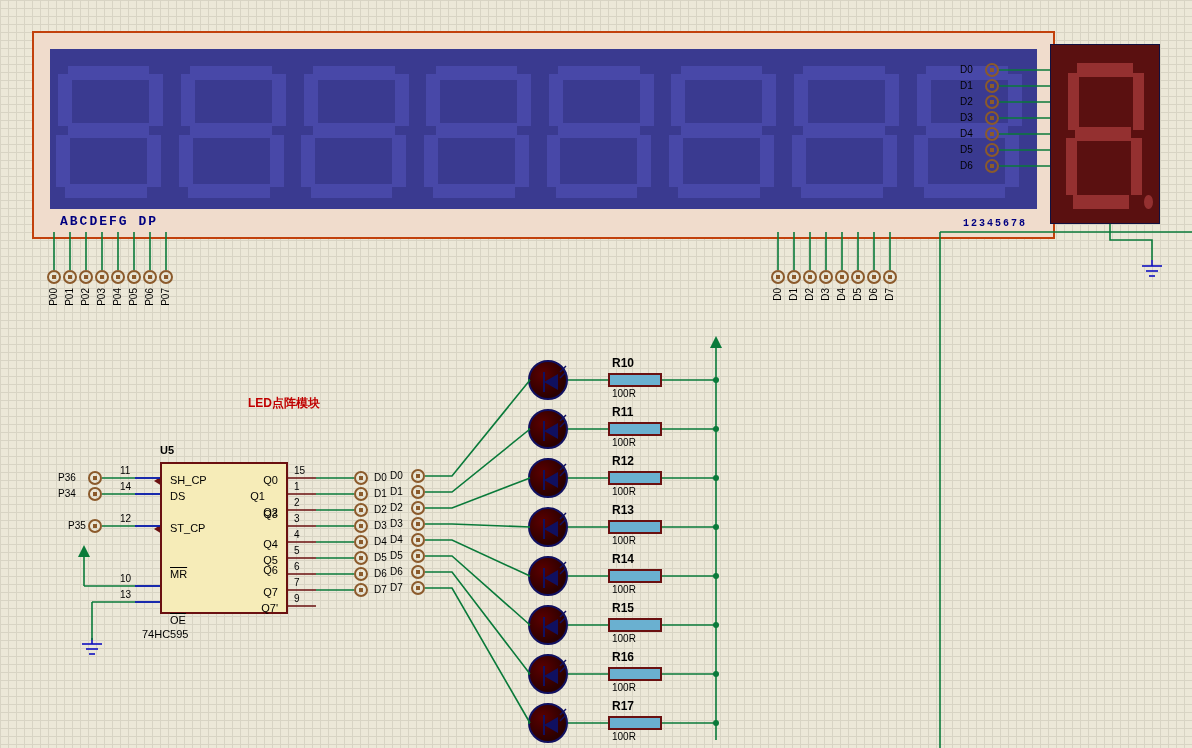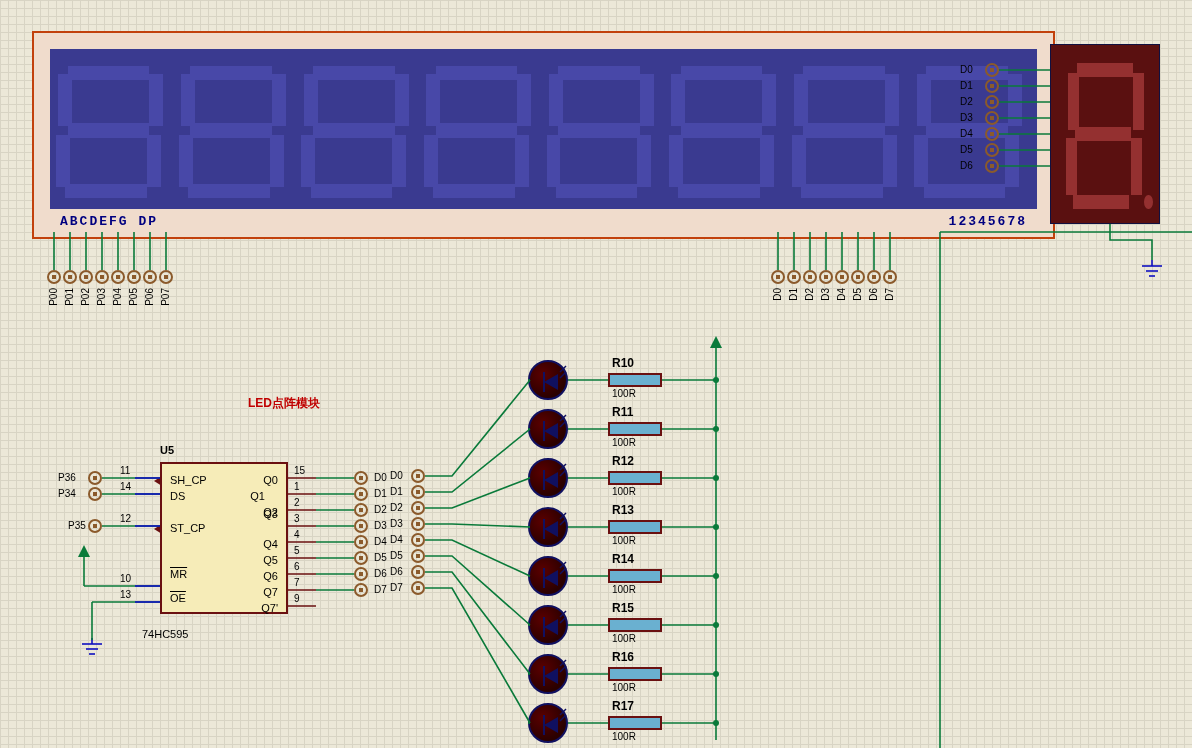--- a/index.html
+++ b/index.html
@@ -50,21 +50,21 @@
     position: relative;
   }
   .display8 .label-left {
     position: absolute; left: 26px; bottom: 8px;
     font-family: "Courier New", monospace; font-weight: bold;
     font-size: 13px; color: #000080; letter-spacing: 2px;
   }
   .display8 .label-right {
     position: absolute; right: 26px; bottom: 8px;
     font-family: "Courier New", monospace; font-weight: bold;
-    font-size: 13px; color: #000080; letter-spacing: 2px;
+    font-size: 10px; color: #000080; letter-spacing: 2px;
   }
 
   
   .seg7 {
     position: absolute;
     left: 1050px; top: 44px;
     width: 110px; height: 180px;
     background: #5a1010;
     border: 1px solid #101040;
   }
@@ -249,29 +249,29 @@
   <span class="red-text" style="left:248px; top:395px">LED点阵模块</span>
 
   <span class="small-lbl" style="left:160px; top:444px; font-weight:bold">U5</span>
   <span class="small-lbl" style="left:142px; top:628px">74HC595</span>
   <div class="chip">
 
     <span class="pinname" style="position:absolute;left:8px;top:10px">SH_CP</span>
     <span class="pinname" style="position:absolute;left:8px;top:26px">DS</span>
     <span class="pinname" style="position:absolute;left:8px;top:58px">ST_CP</span>
     <span class="pinname overline" style="position:absolute;left:8px;top:104px">MR</span>
-    <span class="pinname overline" style="position:absolute;left:8px;top:128px">OE</span>
+    <span class="pinname overline" style="position:absolute;left:8px;top:150px">OE</span>
 
     <span class="pinname" style="position:absolute;right:8px;top:10px">Q0</span>
     <span class="pinname" style="position:absolute;right:21px;top:26px">Q1</span>
     <span class="pinname" style="position:absolute;right:8px;top:42px">Q2</span>
     <span class="pinname" style="position:absolute;right:8px;top:44px">Q3</span>
     <span class="pinname" style="position:absolute;right:8px;top:74px">Q4</span>
     <span class="pinname" style="position:absolute;right:8px;top:90px">Q5</span>
-    <span class="pinname" style="position:absolute;right:8px;top:106px">Q6</span>
+    <span class="pinname" style="position:absolute;right:8px;top:100px">Q6</span>
     <span class="pinname" style="position:absolute;right:8px;top:122px">Q7</span>
     <span class="pinname" style="position:absolute;right:8px;top:138px">Q7'</span>
     <div class="inv-tri" style="left:-8px;top:12px;border-right:8px solid #6a1010"></div>
     <div class="inv-tri" style="left:-8px;top:60px;border-right:8px solid #6a1010"></div>
   </div>
 
   <div id="led-col">
       <div class="pinterm" style="left:411px;top:469px"></div>
       <span style="left:390px;top:470px" class="pinlabel">D0</span>
       <div class="led" style="left:528px;top:360px"><svg viewBox="0 0 40 40" width="40" height="40">

